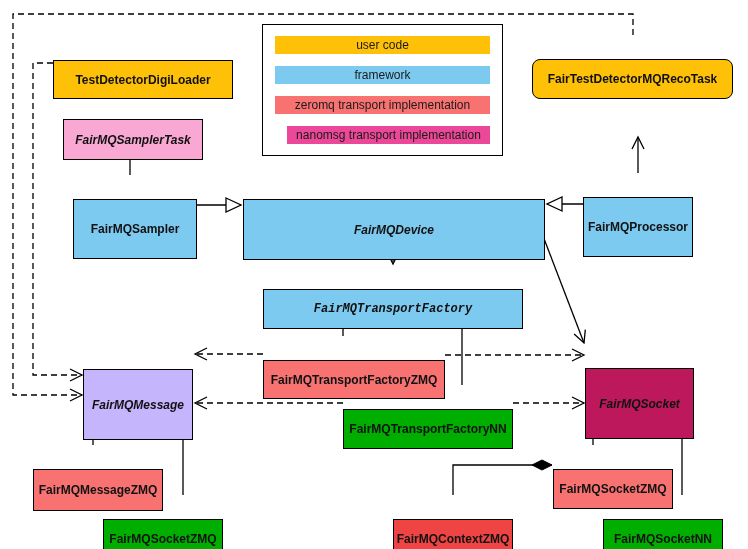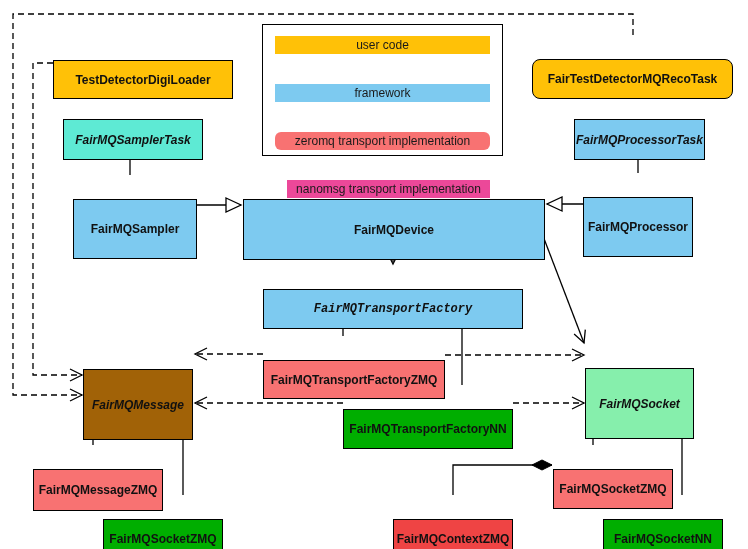--- a/index.html
+++ b/index.html
@@ -13,21 +13,21 @@
     position:absolute; box-sizing:border-box; border:1.5px solid #000;
     display:flex; align-items:center; justify-content:center;
     font-weight:bold; font-size:12px; color:#111; text-align:center; white-space:nowrap;
   }
   .node.abstract { font-style:italic; }
   .legend {
     position:absolute; left:262px; top:24px; width:241px; height:132px; z-index:2;
     box-sizing:border-box; border:1.5px solid #000; background:#fff; padding:11px 12px 9px 12px;
   }
   .legend-bar {
-    height:18px; margin-bottom:30px; display:flex; align-items:center; justify-content:center;
+    height:18px; margin-bottom:12px; display:flex; align-items:center; justify-content:center;
     font-size:12px; color:#1a1a1a;
   }
   .legend-bar:last-child { margin-bottom:0; }
   .edge { fill:none; stroke:#000; stroke-width:1.3; }
 </style>
 </head>
 <body>
 
 <div class="canvas">
 
@@ -64,37 +64,36 @@
         <polyline points="445,355 584,355" class="edge" stroke-dasharray="6,4" marker-end="url(#m-open)"></polyline>
         <polyline points="343,403 195,403" class="edge" stroke-dasharray="6,4" marker-end="url(#m-open)"></polyline>
         <polyline points="513,403 584,403" class="edge" stroke-dasharray="6,4" marker-end="url(#m-open)"></polyline>
         <polyline points="453,495 453,465 552,465" class="edge" marker-end="url(#m-diamond)"></polyline>
       </g>
   </svg>
 
   <div class="nodes" id="node-layer">
       <div class="node" style="left: 53px; top: 36px; width: 180px; height: 39px; background: rgb(255, 193, 7);">TestDetectorDigiLoader</div>
       <div class="node" style="left: 532px; top: 35px; width: 201px; height: 40px; background: rgb(255, 193, 7); border-radius: 8px;">FairTestDetectorMQRecoTask</div>
-      <div class="node abstract" style="left: 63px; top: 95px; width: 140px; height: 41px; background: #5eead4;">FairMQSamplerTask</div>
-      <div class="node abstract" style="left: 574px; top: 95px; width: 131px; height: 41px; background: rgb(125, 202, 240);">FairMQProcessorTask</div>
+      <div class="node abstract" style="left: 63px; top: 95px; width: 140px; height: 41px; background: #f9a8d4;">FairMQSamplerTask</div>
       <div class="node" style="left: 73px; top: 175px; width: 124px; height: 60px; background: rgb(125, 202, 240);">FairMQSampler</div>
-      <div class="node" style="left: 243px; top: 175px; width: 302px; height: 61px; background: rgb(125, 202, 240);">FairMQDevice</div>
+      <div class="node" style="left: 243px; top: 175px; width: 302px; height: 61px; background: rgb(125, 202, 240); font-style: italic;">FairMQDevice</div>
       <div class="node" style="left: 583px; top: 173px; width: 110px; height: 60px; background: rgb(125, 202, 240);">FairMQProcessor</div>
       <div class="node abstract" style="left: 263px; top: 265px; width: 260px; height: 40px; background: rgb(125, 202, 240); font-family: Liberation Mono, monospace;">FairMQTransportFactory</div>
       <div class="node" style="left: 263px; top: 336px; width: 182px; height: 39px; background: rgb(248, 114, 114);">FairMQTransportFactoryZMQ</div>
       <div class="node" style="left: 343px; top: 385px; width: 170px; height: 40px; background: rgb(0, 174, 0);">FairMQTransportFactoryNN</div>
-      <div class="node abstract" style="left: 83px; top: 345px; width: 110px; height: 71px; background: #a16207;">FairMQMessage</div>
-      <div class="node abstract" style="left: 585px; top: 344px; width: 109px; height: 71px; background: #86efac;">FairMQSocket</div>
+      <div class="node abstract" style="left: 83px; top: 345px; width: 110px; height: 71px; background: #c4b5fd;">FairMQMessage</div>
+      <div class="node abstract" style="left: 585px; top: 344px; width: 109px; height: 71px; background: #be185d;">FairMQSocket</div>
       <div class="node" style="left: 33px; top: 445px; width: 130px; height: 42px; background: rgb(248, 114, 114);">FairMQMessageZMQ</div>
       <div class="node" style="left: 103px; top: 495px; width: 120px; height: 40px; background: rgb(0, 174, 0);">FairMQSocketZMQ</div>
       <div class="node" style="left: 393px; top: 495px; width: 120px; height: 40px; background: #ef4444;">FairMQContextZMQ</div>
       <div class="node" style="left: 553px; top: 445px; width: 120px; height: 40px; background: rgb(248, 114, 114);">FairMQSocketZMQ</div>
       <div class="node" style="left: 603px; top: 495px; width: 120px; height: 40px; background: rgb(0, 174, 0);">FairMQSocketNN</div>
     </div>
 
   <div class="legend">
     <div class="legend-bar" style="background: rgb(255, 193, 7);">user code</div>
     <div class="legend-bar" style="background: rgb(125, 202, 240);">framework</div>
-    <div class="legend-bar" style="background: rgb(248, 114, 114); border-radius: 6px;">zeromq transport implementation</div>
+    <div class="legend-bar" style="background: rgb(248, 114, 114);">zeromq transport implementation</div>
     <div class="legend-bar" style="background: #ec4899; margin-left: 12px;">nanomsg transport implementation</div>
   </div>
 
 </div>
 
 </body></html>

